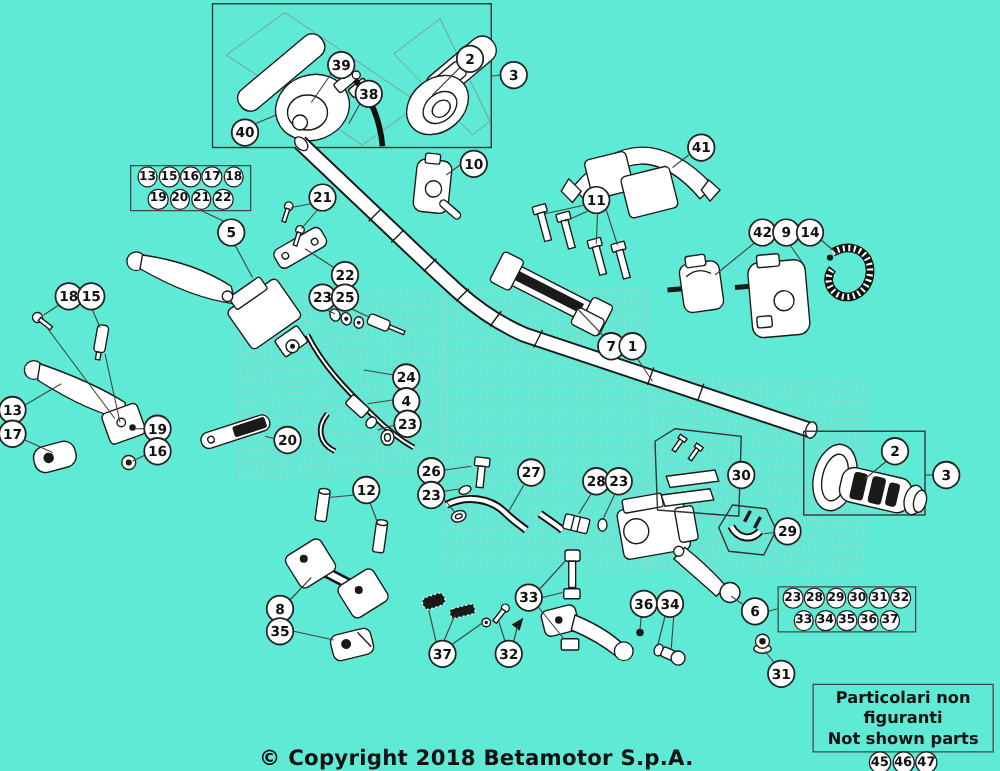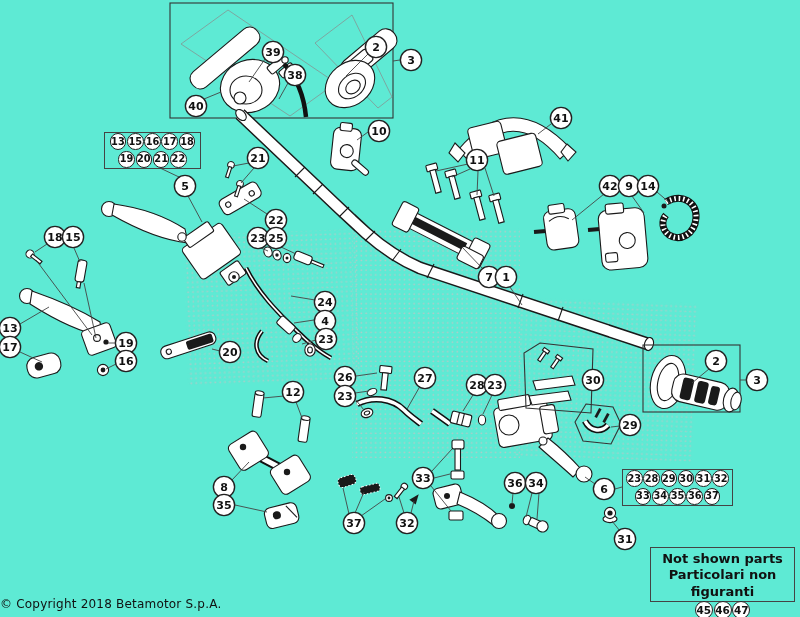--- a/index.html
+++ b/index.html
@@ -32,22 +32,22 @@
         justify-content:center;gap:1px;box-sizing:border-box;}
   .brow{display:flex;justify-content:center;line-height:1;}
   .balloon{display:inline-flex;width:16.6px;height:16.6px;border:1.4px solid #222;border-radius:50%;
            align-items:center;justify-content:center;font-size:9.8px;font-weight:700;color:#111;
            background:#fff;margin:0 0.35px;box-sizing:border-box;}
   .nsbox{position:absolute;left:650px;top:547px;width:145px;height:55px;border:1.2px solid #444;
          text-align:center;box-sizing:border-box;padding-top:3px;}
   .nsbox p{margin:0;font-size:13px;font-weight:600;color:#111;line-height:1.25;}
   .nsbox .brow{margin-top:1px;}
   .nsbox .balloon{width:18px;height:18px;font-size:10.5px;}
-  .copyright{position:absolute;top:597px;left:0;width:762px;
-             font-size:12px;font-weight:400;color:#111;letter-spacing:0.2px;}
+  .copyright{position:absolute;top:597px;left:0;width:762px;text-align:center;
+             font-size:17px;font-weight:700;color:#111;letter-spacing:0.2px;}
 </style>
 </head>
 <body>
 
 <div class="stage">
 
 <svg width="800" height="617" viewBox="0 0 800 617">
   <defs>
     <pattern id="wmdots" width="4.8" height="4.8" patternUnits="userSpaceOnUse">
       <circle cx="1.3" cy="1.3" r="0.9" fill="#c4c4c4"></circle>
@@ -698,22 +698,22 @@
       <div class="brow">
         <span class="balloon">33</span>
         <span class="balloon">34</span>
         <span class="balloon">35</span>
         <span class="balloon">36</span>
         <span class="balloon">37</span>
       </div>
     </div>
 
 <div class="nsbox">
+  <p>Particolari non figuranti</p>
   <p>Not shown parts</p>
-  <p>Particolari non figuranti</p>
   <div>
         <div class="brow">
           <span class="balloon">45</span>
           <span class="balloon">46</span>
           <span class="balloon">47</span>
         </div>
       </div>
 </div>
 
 <div class="copyright">© Copyright 2018 Betamotor S.p.A.</div>

